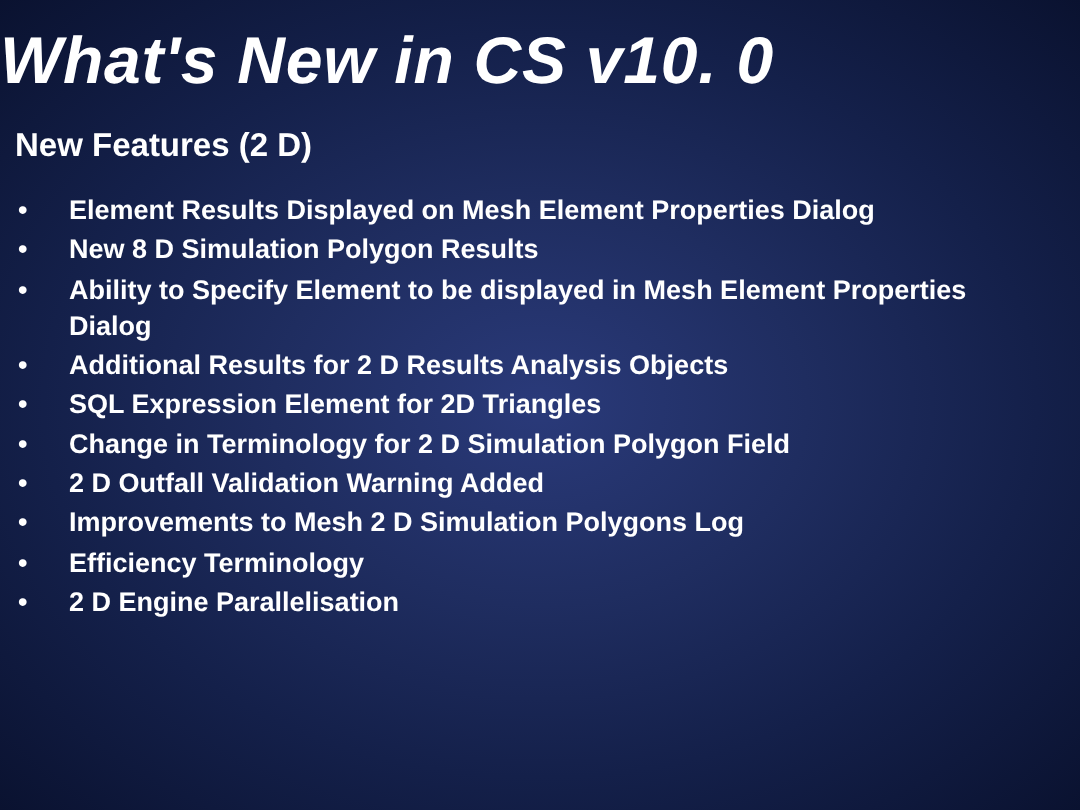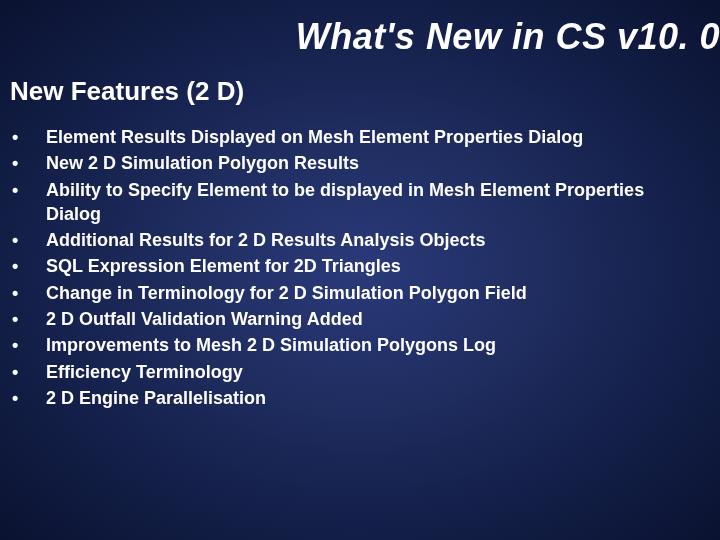--- a/index.html
+++ b/index.html
@@ -18,30 +18,30 @@
     font-family: Arial, Helvetica, sans-serif;
     color: #ffffff;
     position: relative;
   }
   .slide {
     width: 100%;
     height: 100%;
     box-sizing: border-box;
   }
   .title {
-    font-size: 36px;
+    font-size: 44px;
     font-weight: bold;
     font-style: italic;
-    text-align: right;
+    text-align: left;
     padding-top: 16px;
     padding-bottom: 18px;
     letter-spacing: 0.5px;
   }
   .subtitle {
-    font-size: 26px;
+    font-size: 22px;
     font-weight: bold;
     padding-left: 10px;
     padding-bottom: 18px;
   }
   .bullets {
     padding-left: 10px;
     padding-right: 20px;
   }
   .bullet-row {
     display: flex;
@@ -67,21 +67,21 @@
 <div class="slide">
   <div class="title">What's New in CS v10. 0</div>
   <div class="subtitle">New Features (2 D)</div>
   <div class="bullets">
     <div class="bullet-row">
       <span class="bullet-dot">•</span>
       <span class="bullet-text">Element Results Displayed on Mesh Element Properties Dialog</span>
     </div>
     <div class="bullet-row">
       <span class="bullet-dot">•</span>
-      <span class="bullet-text">New 2 D Simulation Polygon Results</span>
+      <span class="bullet-text">New 8 D Simulation Polygon Results</span>
     </div>
     <div class="bullet-row">
       <span class="bullet-dot">•</span>
       <span class="bullet-text">Ability to Specify Element to be displayed in Mesh Element Properties Dialog</span>
     </div>
     <div class="bullet-row">
       <span class="bullet-dot">•</span>
       <span class="bullet-text">Additional Results for 2 D Results Analysis Objects</span>
     </div>
     <div class="bullet-row">

